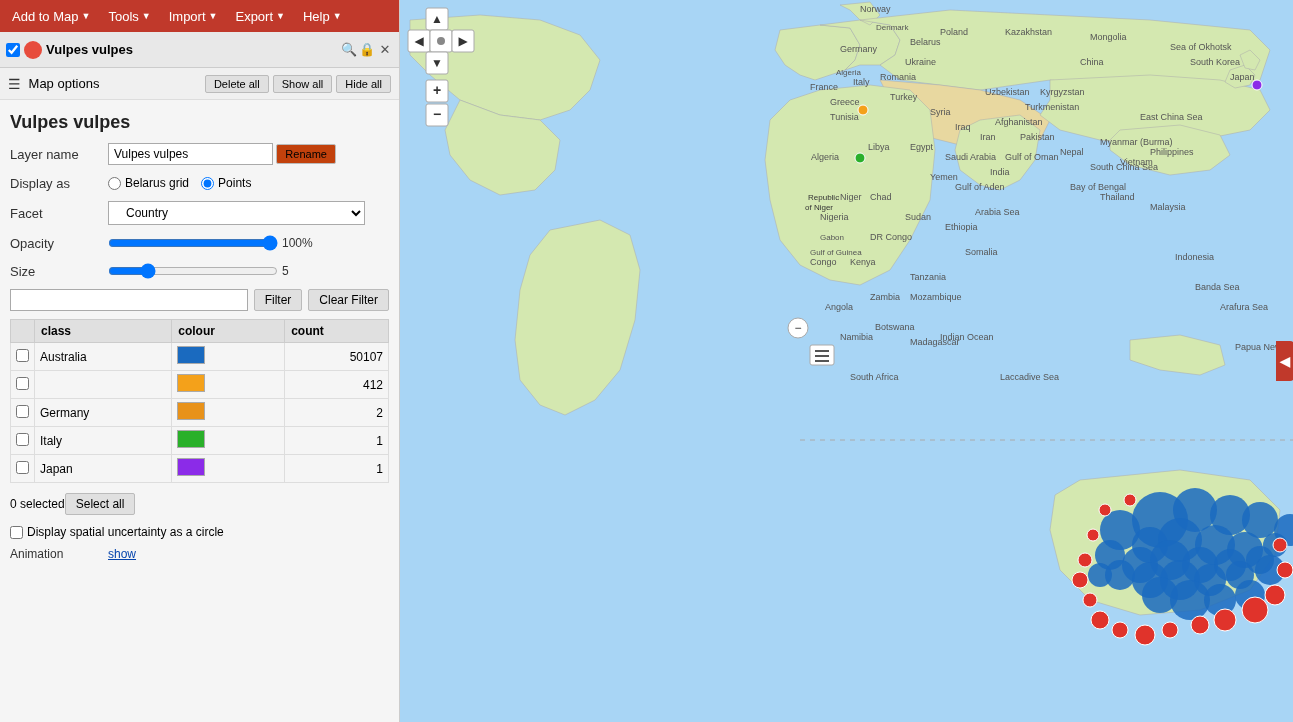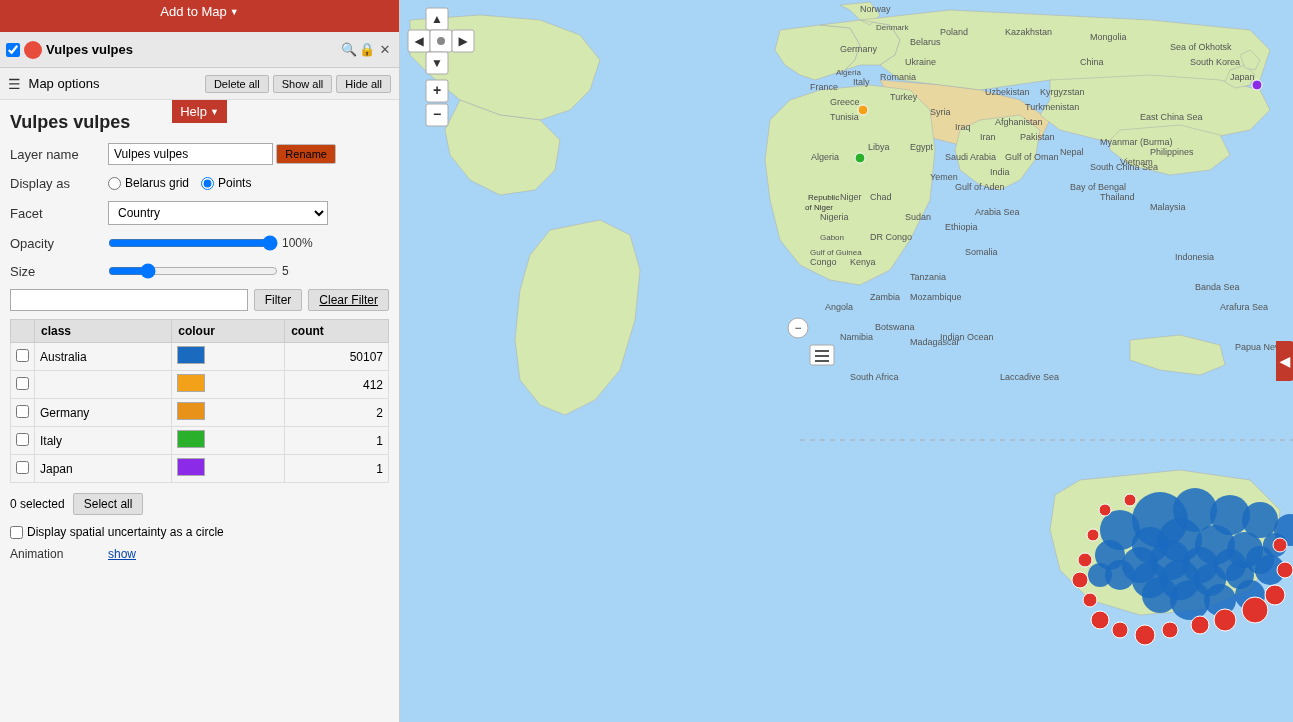--- a/index.html
+++ b/index.html
@@ -19,21 +19,20 @@
 
     
     #toolbar {
       background: #c0392b;
       color: white;
       display: flex;
       align-items: center;
       height: 32px;
       padding: 0 4px;
       gap: 2px;
-      flex-direction: column;
     }
     .toolbar-btn {
       background: #c0392b;
       color: white;
       border: none;
       cursor: pointer;
       font-size: 13px;
       padding: 4px 8px;
       display: flex;
       align-items: center;
@@ -128,22 +127,22 @@
       cursor: pointer;
       font-size: 11px;
       padding: 3px 8px;
       border-radius: 2px;
     }
     .radio-group { display: flex; gap: 12px; align-items: center; }
     .radio-group label { display: flex; align-items: center; gap: 4px; cursor: pointer; font-size: 12px; }
 
     
     .facet-select {
-      width: 220px;
-      padding: 3px 5px;
+      width: 257px;
+      padding: 3px 13px;
       border: 1px solid #aaa;
       font-size: 12px;
       background: white;
       cursor: pointer;
     }
 
     
     .slider-input {
       width: 170px;
       cursor: pointer;
@@ -171,21 +170,20 @@
       padding: 3px 10px;
       border-radius: 2px;
     }
     .clear-filter-btn {
       background: #e0e0e0;
       border: 1px solid #bbb;
       cursor: pointer;
       font-size: 12px;
       padding: 3px 10px;
       border-radius: 2px;
-      text-decoration: underline;
     }
 
     
     #class-table {
       width: 100%;
       border-collapse: collapse;
       font-size: 12px;
       margin: 4px 0;
     }
     #class-table th {
@@ -208,21 +206,20 @@
       display: inline-block;
       border: 1px solid #aaa;
     }
     .row-checkbox { cursor: pointer; }
 
     
     #selection-row {
       display: flex;
       align-items: center;
       padding: 6px 10px;
-      gap: 8px;
     }
     #selected-count { font-size: 12px; }
     .select-all-btn {
       background: #e0e0e0;
       border: 1px solid #bbb;
       cursor: pointer;
       font-size: 12px;
       padding: 3px 10px;
       border-radius: 2px;
     }

